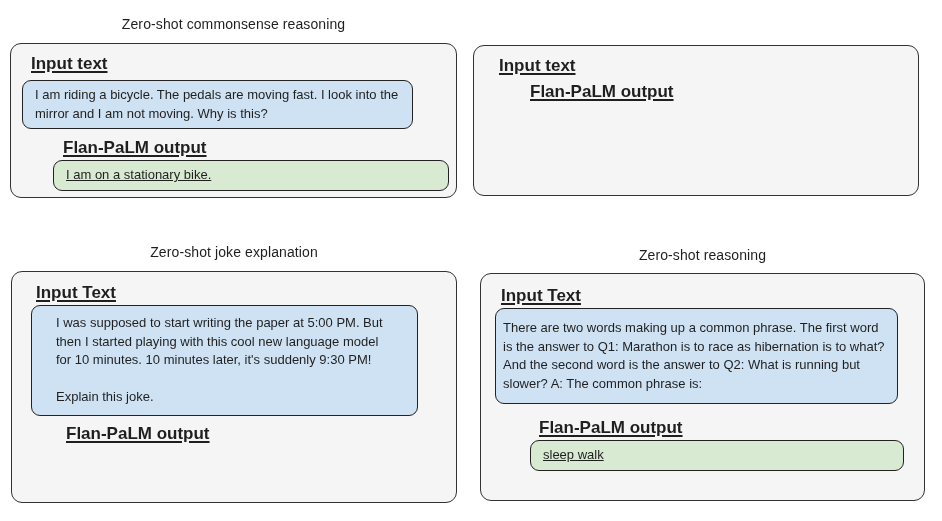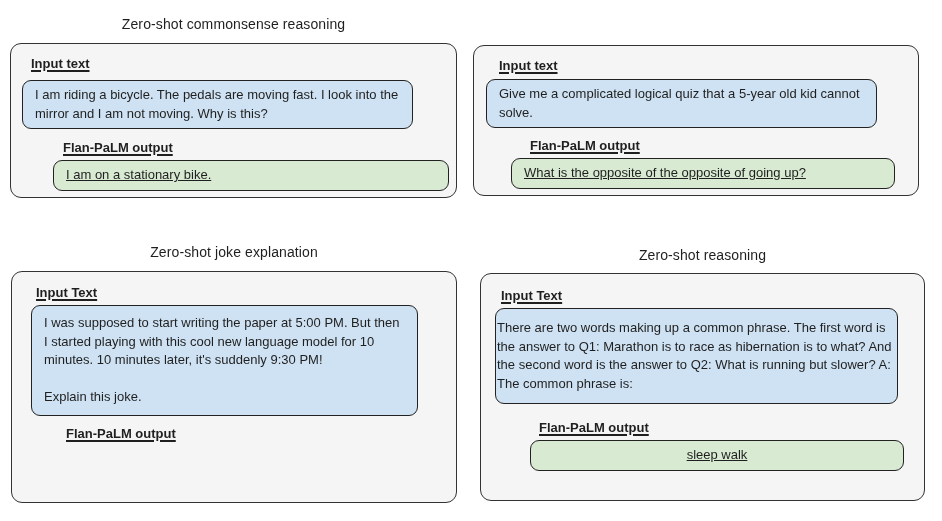--- a/index.html
+++ b/index.html
@@ -38,21 +38,21 @@
     overflow: hidden;
   }
   .p1 { left: 10px;  top: 43px;  width: 447px; height: 155px; }
   .p2 { left: 473px; top: 45px;  width: 446px; height: 151px; }
   .p3 { left: 11px;  top: 271px; width: 446px; height: 232px; }
   .p4 { left: 480px; top: 273px; width: 445px; height: 228px; }
 
   .label {
     display: table;
     font-weight: 700;
-    font-size: 13px;
+    font-size: 17px;
     line-height: 16px;
     text-decoration: underline;
     text-decoration-thickness: 1.5px;
     text-underline-offset: 2px;
     color: var(--text, #1f1f1f);
   }
   .bubble {
     box-sizing: border-box;
     border-radius: 9px;
     padding: 5px 12px;
@@ -72,54 +72,52 @@
   }
 
   
   .p1 .input-label  { margin: 12px 0 0 20px; }
   .p2 .input-label  { margin: 12px 0 0 25px; }
   .p3 .input-label  { margin: 13px 0 0 24px; }
   .p4 .input-label  { margin: 14px 0 0 20px; }
 
   .p1 .input-bubble { margin: 8px 0 0 11px; width: 391px; }
   .p2 .input-bubble { margin: 5px 0 0 12px; width: 391px; }
-  .p3 .input-bubble { margin: 4px 0 0 19px; width: 387px; padding: 8px 12px; }
-  .p4 .input-bubble { margin: 4px 0 0 14px; width: 403px; padding: 10px 1px; }
+  .p3 .input-bubble { margin: 4px 0 0 19px; width: 387px; padding: 8px 24px; }
+  .p4 .input-bubble { margin: 4px 0 0 14px; width: 403px; padding: 10px 7px; }
 
   .p1 .output-label { margin: 11px 0 0 52px; }
   .p2 .output-label { margin: 10px 0 0 56px; }
   .p3 .output-label { margin: 10px 0 0 54px; }
   .p4 .output-label { margin: 16px 0 0 58px; }
 
   .p1 .output-bubble { margin: 4px 0 0 42px; width: 396px; }
   .p2 .output-bubble { margin: 4px 0 0 37px; width: 384px; }
   .p3 .output-bubble { margin: 4px 0 0 39px; width: 390px; }
-  .p4 .output-bubble { margin: 4px 0 0 49px; width: 374px; text-align: center; }
+  .p4 .output-bubble { margin: 4px 0 0 49px; width: 374px; }
 </style>
 </head>
 <body>
 
 <div class="canvas">
 
   <div class="title t1">Zero-shot commonsense reasoning</div>
   <div class="title t3">Zero-shot joke explanation</div>
   <div class="title t4">Zero-shot reasoning</div>
 
   <div class="panel p1">
     <div class="label input-label">Input text</div>
     <div class="bubble input-bubble">I am riding a bicycle. The pedals are moving fast. I look into the mirror and I am not moving. Why is this?</div>
     <div class="label output-label">Flan-PaLM output</div>
     <div class="bubble output-bubble">I am on a stationary bike.</div>
   </div>
 
   <div class="panel p2">
     <div class="label input-label">Input text</div>
-    <div class="bubble input-bubble">Give me a complicated logical quiz that a 5-year old kid cannot solve.</div>
     <div class="label output-label">Flan-PaLM output</div>
-    <div class="bubble output-bubble">What is the opposite of the opposite of going up?</div>
   </div>
 
   <div class="panel p3">
     <div class="label input-label">Input Text</div>
     <div class="bubble input-bubble">I was supposed to start writing the paper at 5:00 PM. But then I started playing with this cool new language model for 10 minutes. 10 minutes later, it's suddenly 9:30 PM!
 
 Explain this joke.</div>
     <div class="label output-label">Flan-PaLM output</div>
   </div>
 

